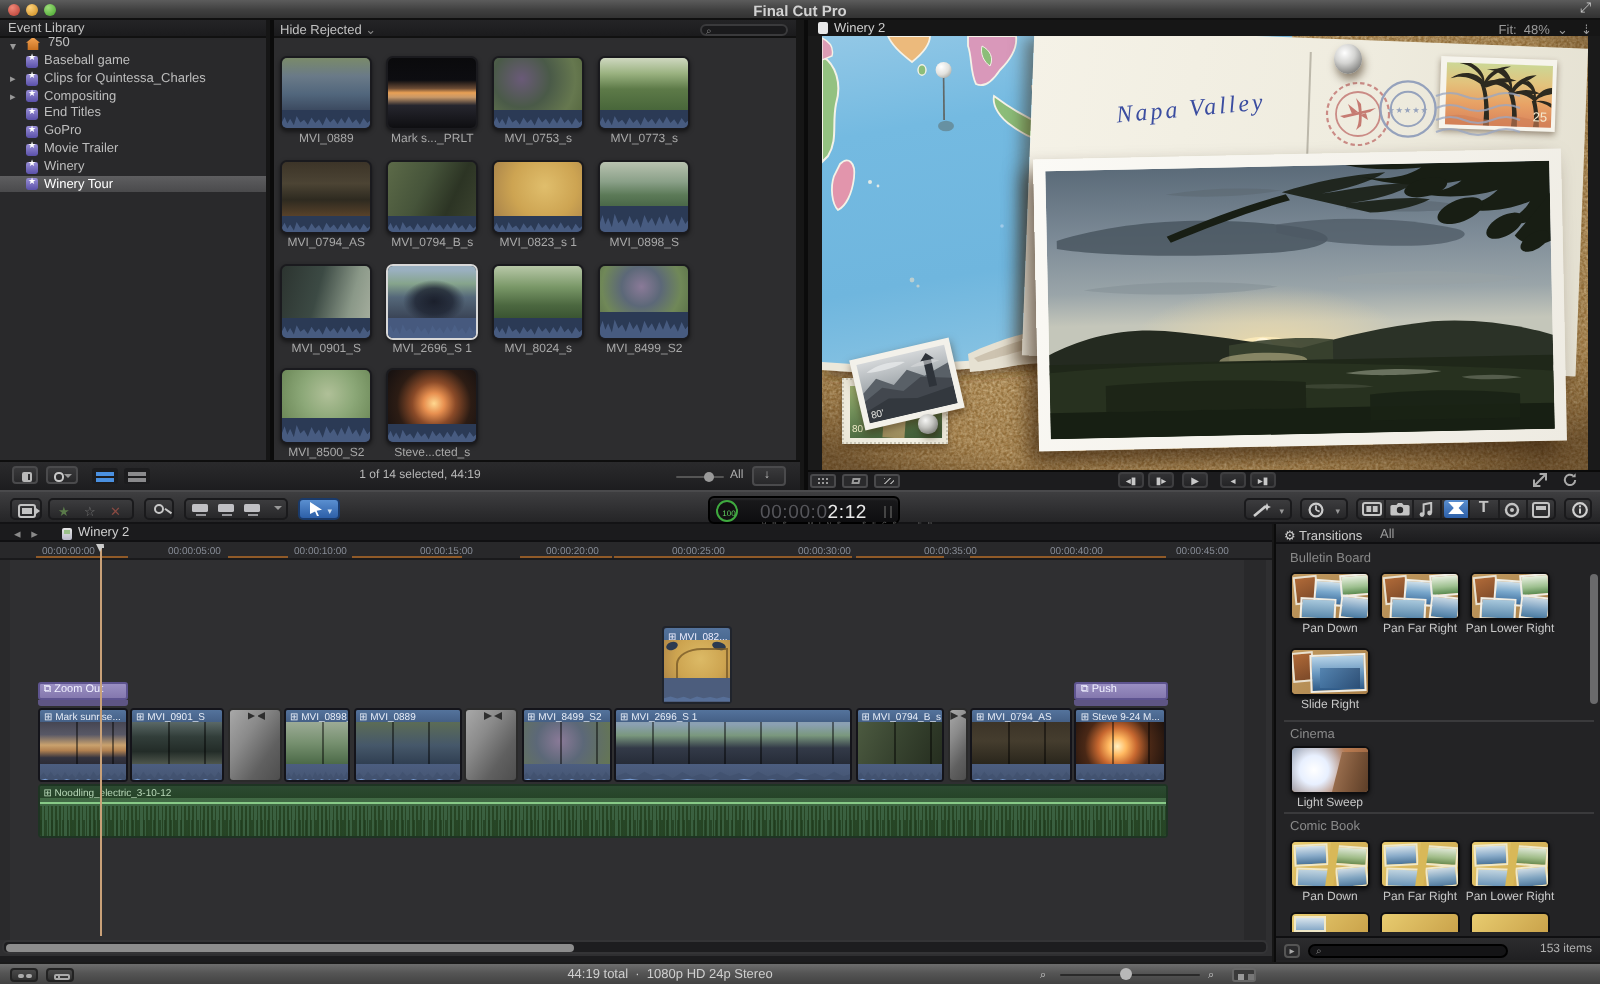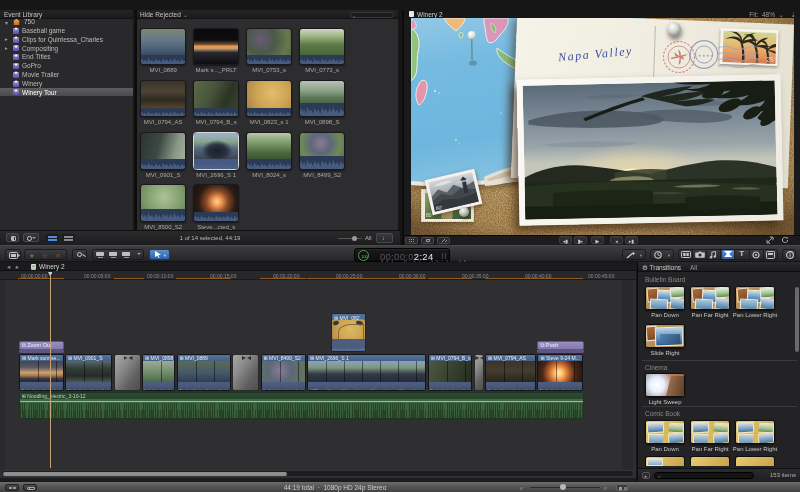--- a/index.html
+++ b/index.html
@@ -6,20 +6,27 @@
 html,body{width:800px;height:492px;background:#000;overflow:hidden;}
 body{font-family:"Liberation Sans",sans-serif;}
 #app{position:absolute;top:0;left:0;width:800px;height:492px;background:#161616;}
 .abs{position:absolute;}
 .txt{color:#b8b8b8;white-space:nowrap;}
 </style>
 </head>
 <body>
 <div id="app">
 
+<div class="abs" style="left:0;top:0;width:800px;height:10px;background:linear-gradient(#5c5c5c,#404040 55%,#323232);border-bottom:1px solid #101010;">
+  <div class="abs" style="left:4px;top:2px;width:6px;height:6px;border-radius:3px;background:radial-gradient(circle at 35% 30%,#f08878,#b33a30);"></div>
+  <div class="abs" style="left:13px;top:2px;width:6px;height:6px;border-radius:3px;background:radial-gradient(circle at 35% 30%,#ffd27a,#c98a1e);"></div>
+  <div class="abs" style="left:22px;top:2px;width:6px;height:6px;border-radius:3px;background:radial-gradient(circle at 35% 30%,#9ede7a,#43a32c);"></div>
+  <div class="abs" style="left:0;top:1px;width:800px;text-align:center;font-size:7.5px;font-weight:bold;color:#d2d2d2;">Final Cut Pro</div>
+  <div class="abs" style="right:3px;top:1px;width:7px;height:7px;color:#c8c8c8;font-size:7px;line-height:7px;">⤢</div>
+</div>
 
 <div class="abs" id="evlib" style="left:0;top:10px;width:133px;height:220px;background:#29292b;">
   <div class="abs" style="left:0;top:0;width:133px;height:9px;background:linear-gradient(#242426,#1b1b1d);border-bottom:1px solid #111;">
     <div class="abs txt" style="left:4px;top:1px;font-size:6.5px;color:#c2c2c2;">Event Library</div>
   </div>
   <div class="abs" style="left:5px;top:9px;font-size:6px;color:#999;">▾</div>
       <div class="abs" style="left:13px;top:8.5px;width:7px;height:6.5px;background:linear-gradient(#f0a050,#c87020);clip-path:polygon(50% 0,100% 45%,88% 45%,88% 100%,12% 100%,12% 45%,0 45%);"></div>
       <div class="abs" style="left:24px;top:8px;font-size:6.5px;color:#c0c0c0;white-space:nowrap;">750</div>
       <div class="abs" style="left:13px;top:17.8px;width:6px;height:6px;border-radius:1.2px;background:linear-gradient(#9a90d8,#5a50a8);">
         <div class="abs" style="left:0;top:-1.5px;width:6px;font-size:4.5px;color:#fff;text-align:center;">★</div>
@@ -439,21 +446,21 @@
       <div class="abs" style="right:2.5px;top:3.5px;width:0;height:0;border-left:2px solid transparent;border-right:2px solid transparent;border-top:2.5px solid #999;"></div>
     </div>
     <div class="abs" style="left:149px;top:248.5px;width:21px;height:11px;background:linear-gradient(#5a8fd0,#2d5fa8);border:1px solid #1a3a6a;border-radius:2.5px;">
       <div class="abs" style="left:5px;top:1.5px;width:6px;height:7px;background:#fff;clip-path:polygon(0 0,100% 55%,55% 62%,75% 100%,58% 100%,42% 68%,0 85%);"></div>
       <div class="abs" style="right:3px;top:3px;font-size:4.5px;color:#cde;">▾</div>
     </div>
     <div class="abs" style="left:354px;top:247.5px;width:96px;height:14px;border-radius:3px;background:linear-gradient(#1a1a1c,#0e0e10);border:1px solid #000;box-shadow:inset 0 1px 1px rgba(255,255,255,0.06);">
       <div class="abs" style="left:3px;top:1.5px;width:11px;height:11px;border-radius:50%;border:1.5px solid #3faa3f;background:#111;">
         <div class="abs" style="left:1px;top:3px;width:9px;text-align:center;font-size:4px;color:#5fcf5f;">100</div>
       </div>
-      <div class="abs" style="left:25px;top:2px;font-size:9.5px;color:#55555a;letter-spacing:0.3px;">00:00:0<span style="color:#e8e8e8;">2:24</span></div>
+      <div class="abs" style="left:25px;top:2px;font-size:9.5px;color:#55555a;letter-spacing:0.3px;">00:00:0<span style="color:#e8e8e8;">2:12</span></div>
       <div class="abs" style="left:26px;top:11px;font-size:3px;color:#666;letter-spacing:3px;">HRS&nbsp;&nbsp;MINS&nbsp;&nbsp;SECS&nbsp;&nbsp;FR</div>
       <div class="abs" style="right:3px;top:4px;width:4px;height:6px;border-left:1px solid #444;border-right:1px solid #444;"></div>
     </div>
     <div class="abs" style="left:622px;top:248.5px;width:24px;height:11px;background:linear-gradient(#3c3c3e,#272729);border:1px solid #1a1a1c;border-radius:2.5px;">
       <svg class="abs" style="left:3px;top:1.5px;" width="10" height="8" viewBox="0 0 10 8">
         <path d="M1,7 L7,2" stroke="#ccc" stroke-width="1.3"></path>
         <path d="M7.5,0.5 l0.6,1.4 1.4,0.6 -1.4,0.6 -0.6,1.4 -0.6,-1.4 -1.4,-0.6 1.4,-0.6 Z" fill="#ccc"></path>
       </svg>
       <div class="abs" style="right:3px;top:3px;font-size:4.5px;color:#999;">▾</div>
     </div>

